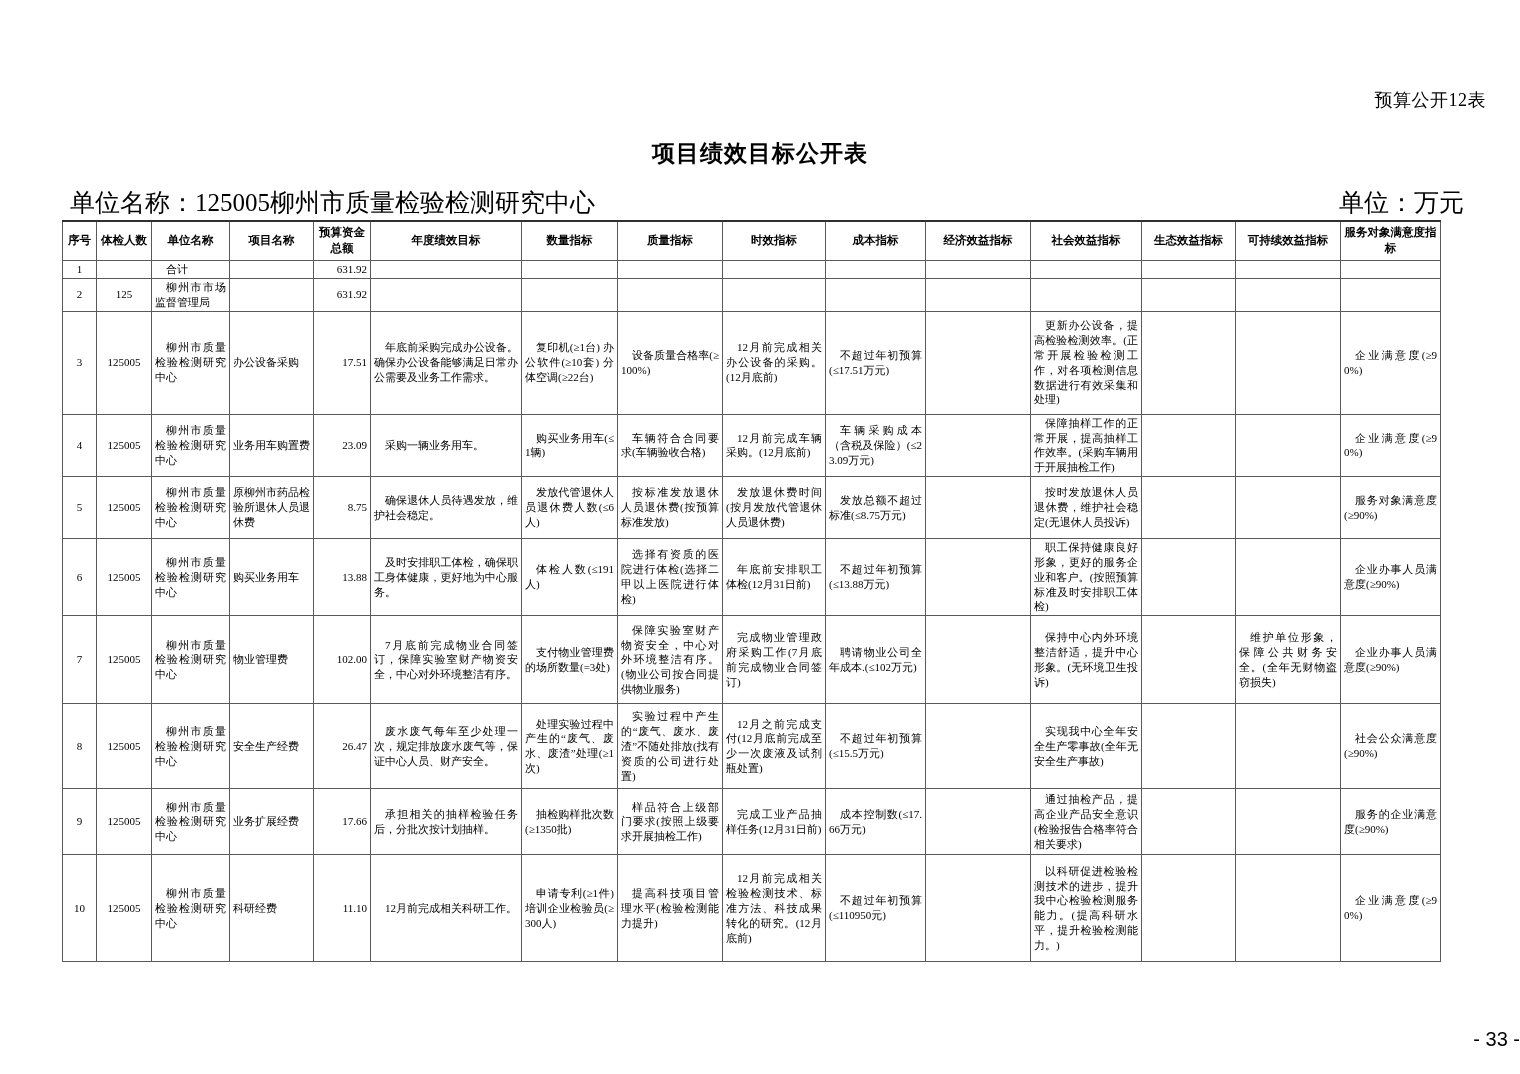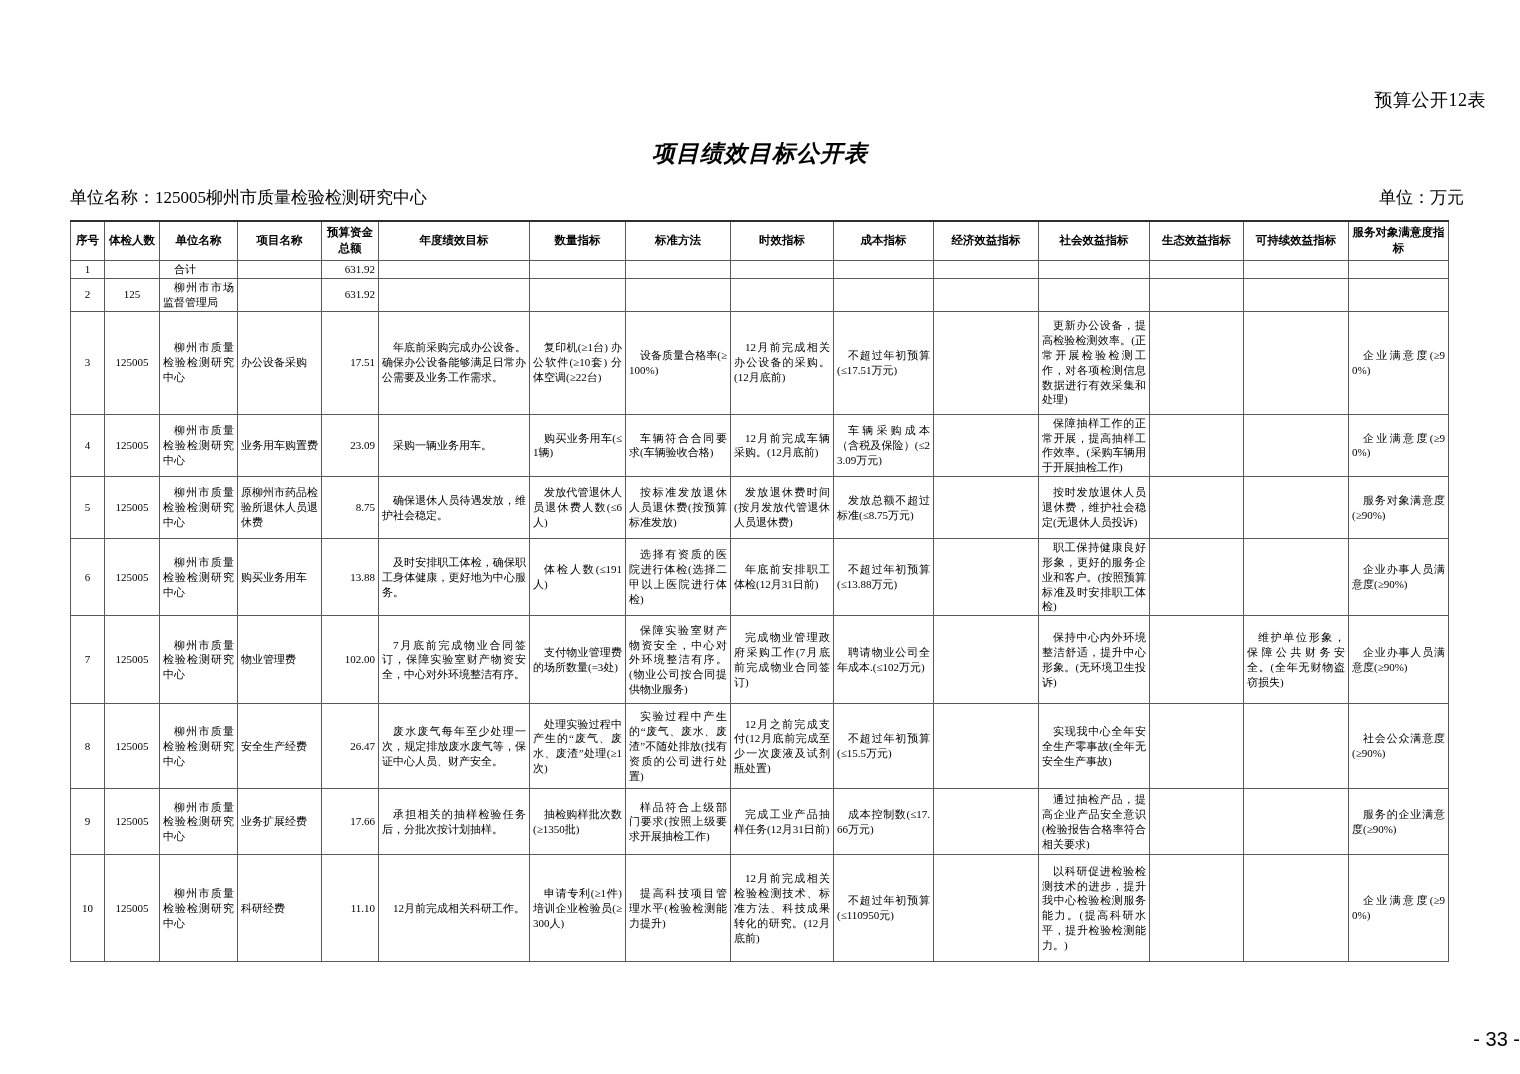--- a/index.html
+++ b/index.html
@@ -11,29 +11,29 @@
     color:#000;
     overflow:hidden;
   }
   .doc-label{
     position:absolute;top:88px;right:34px;
     font-size:18px;letter-spacing:.5px;
   }
   .title{
     position:absolute;top:138px;left:0;width:100%;
     text-align:center;font-size:23px;font-weight:bold;
-    letter-spacing:1px;margin:0;font-style:italic;
+    letter-spacing:1px;margin:0;
   }
   .meta-row{
     position:absolute;top:186px;left:70px;right:56px;
     display:flex;justify-content:space-between;align-items:flex-end;
-    font-size:17px;
+    font-size:25px;
   }
   table.perf{
-    position:absolute;top:220px;left:70px;
+    position:absolute;top:220px;left:62px;
     width:1378px;
     border-collapse:collapse;
     table-layout:fixed;
     border:1px solid #4c4c4e;
     border-top:2px solid #2f2f31;
   }
   table.perf th, table.perf td{
     border:1px solid #5a5a5c;
     font-size:11px;
     line-height:1.35;
@@ -92,21 +92,21 @@
   </colgroup>
   <thead>
     <tr>
         <th>序号</th>
         <th>体检人数</th>
         <th>单位名称</th>
         <th>项目名称</th>
         <th>预算资金总额</th>
         <th>年度绩效目标</th>
         <th>数量指标</th>
-        <th>标准方法</th>
+        <th>质量指标</th>
         <th>时效指标</th>
         <th>成本指标</th>
         <th>经济效益指标</th>
         <th>社会效益指标</th>
         <th>生态效益指标</th>
         <th>可持续效益指标</th>
         <th>服务对象满意度指标</th>
       </tr>
   </thead>
   <tbody>

